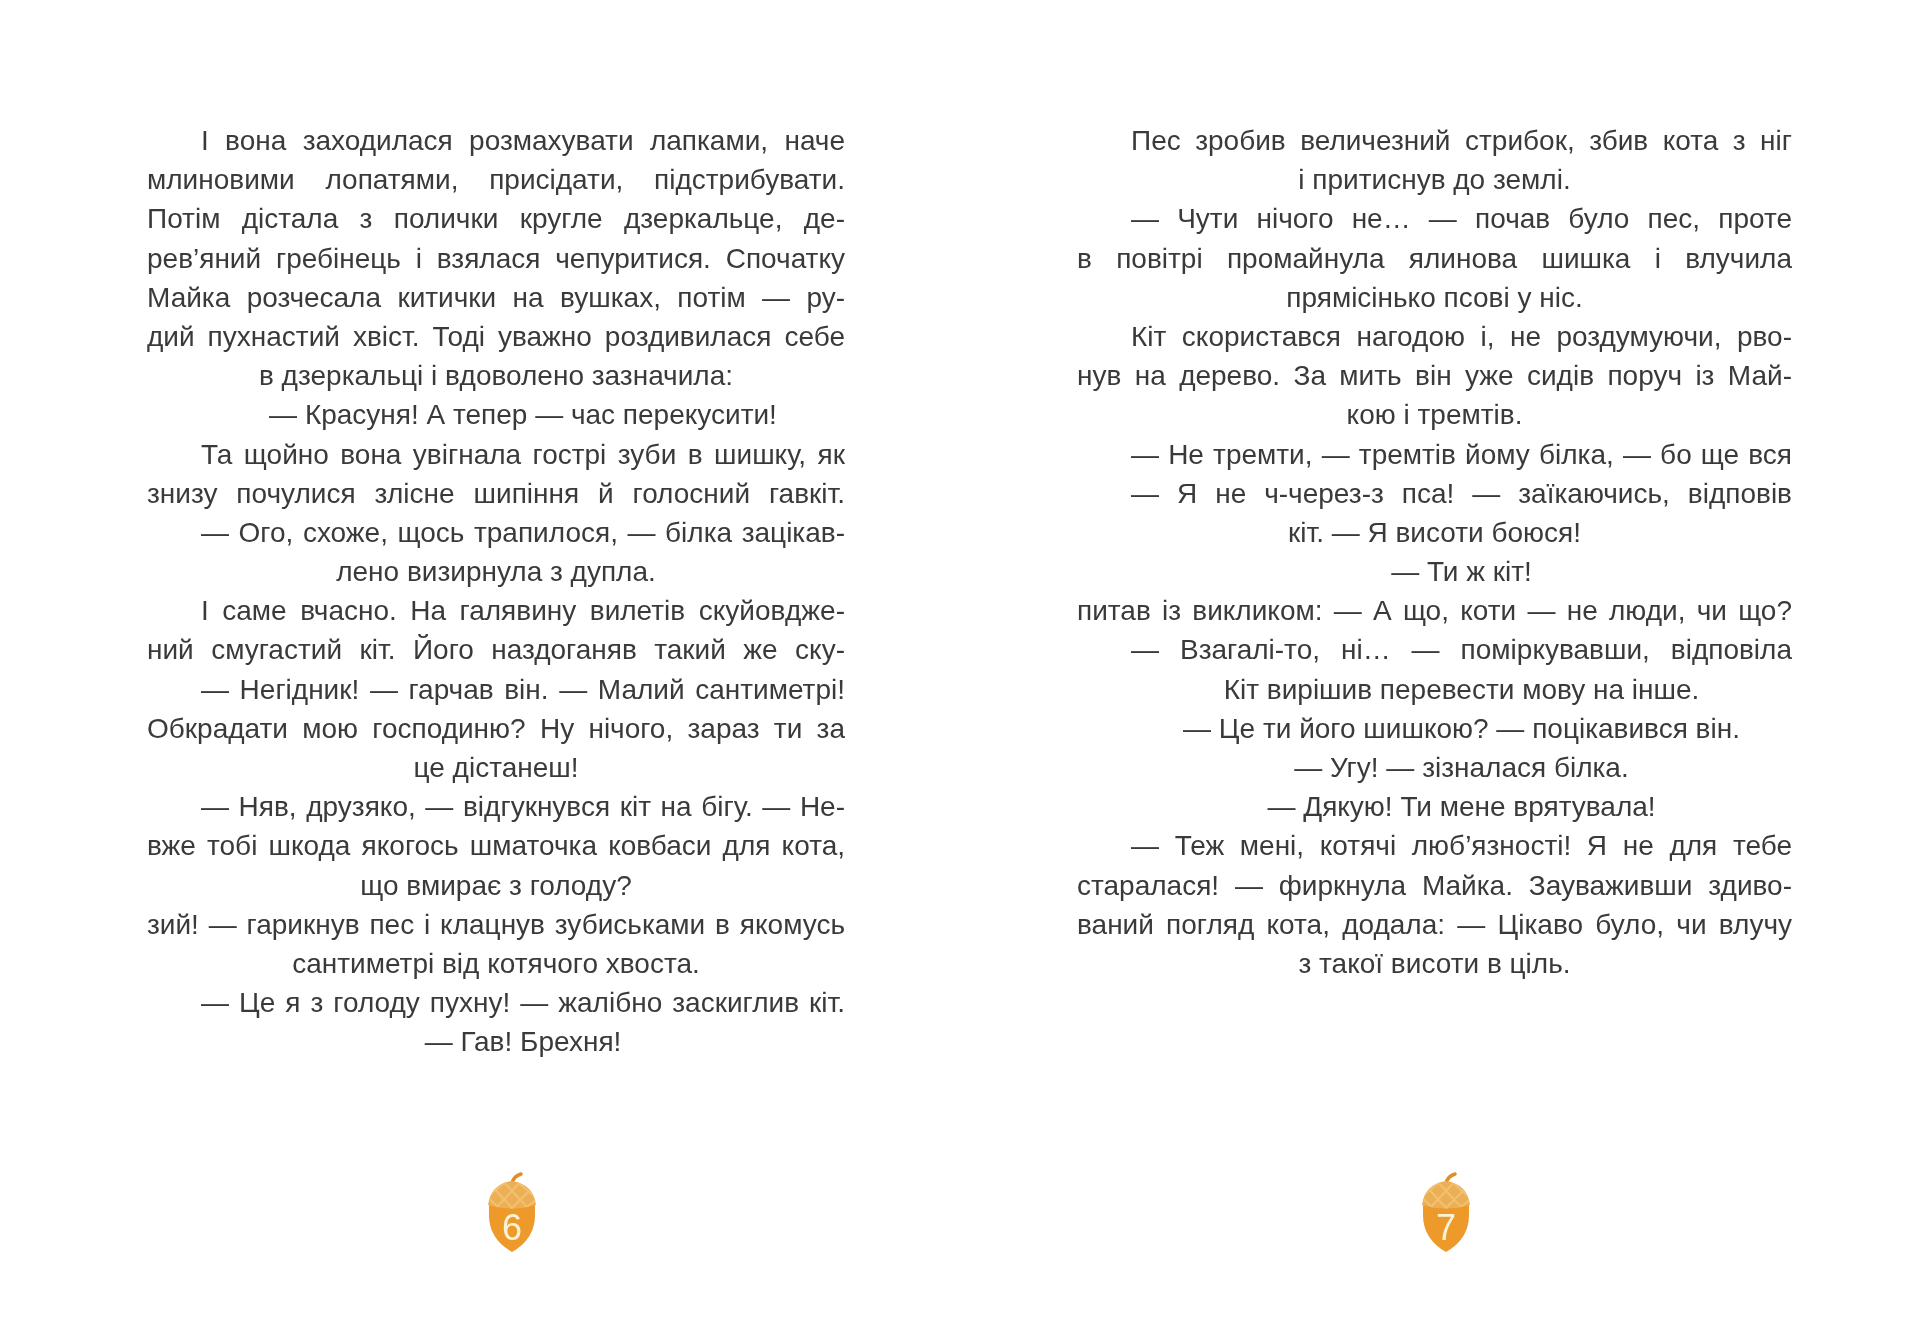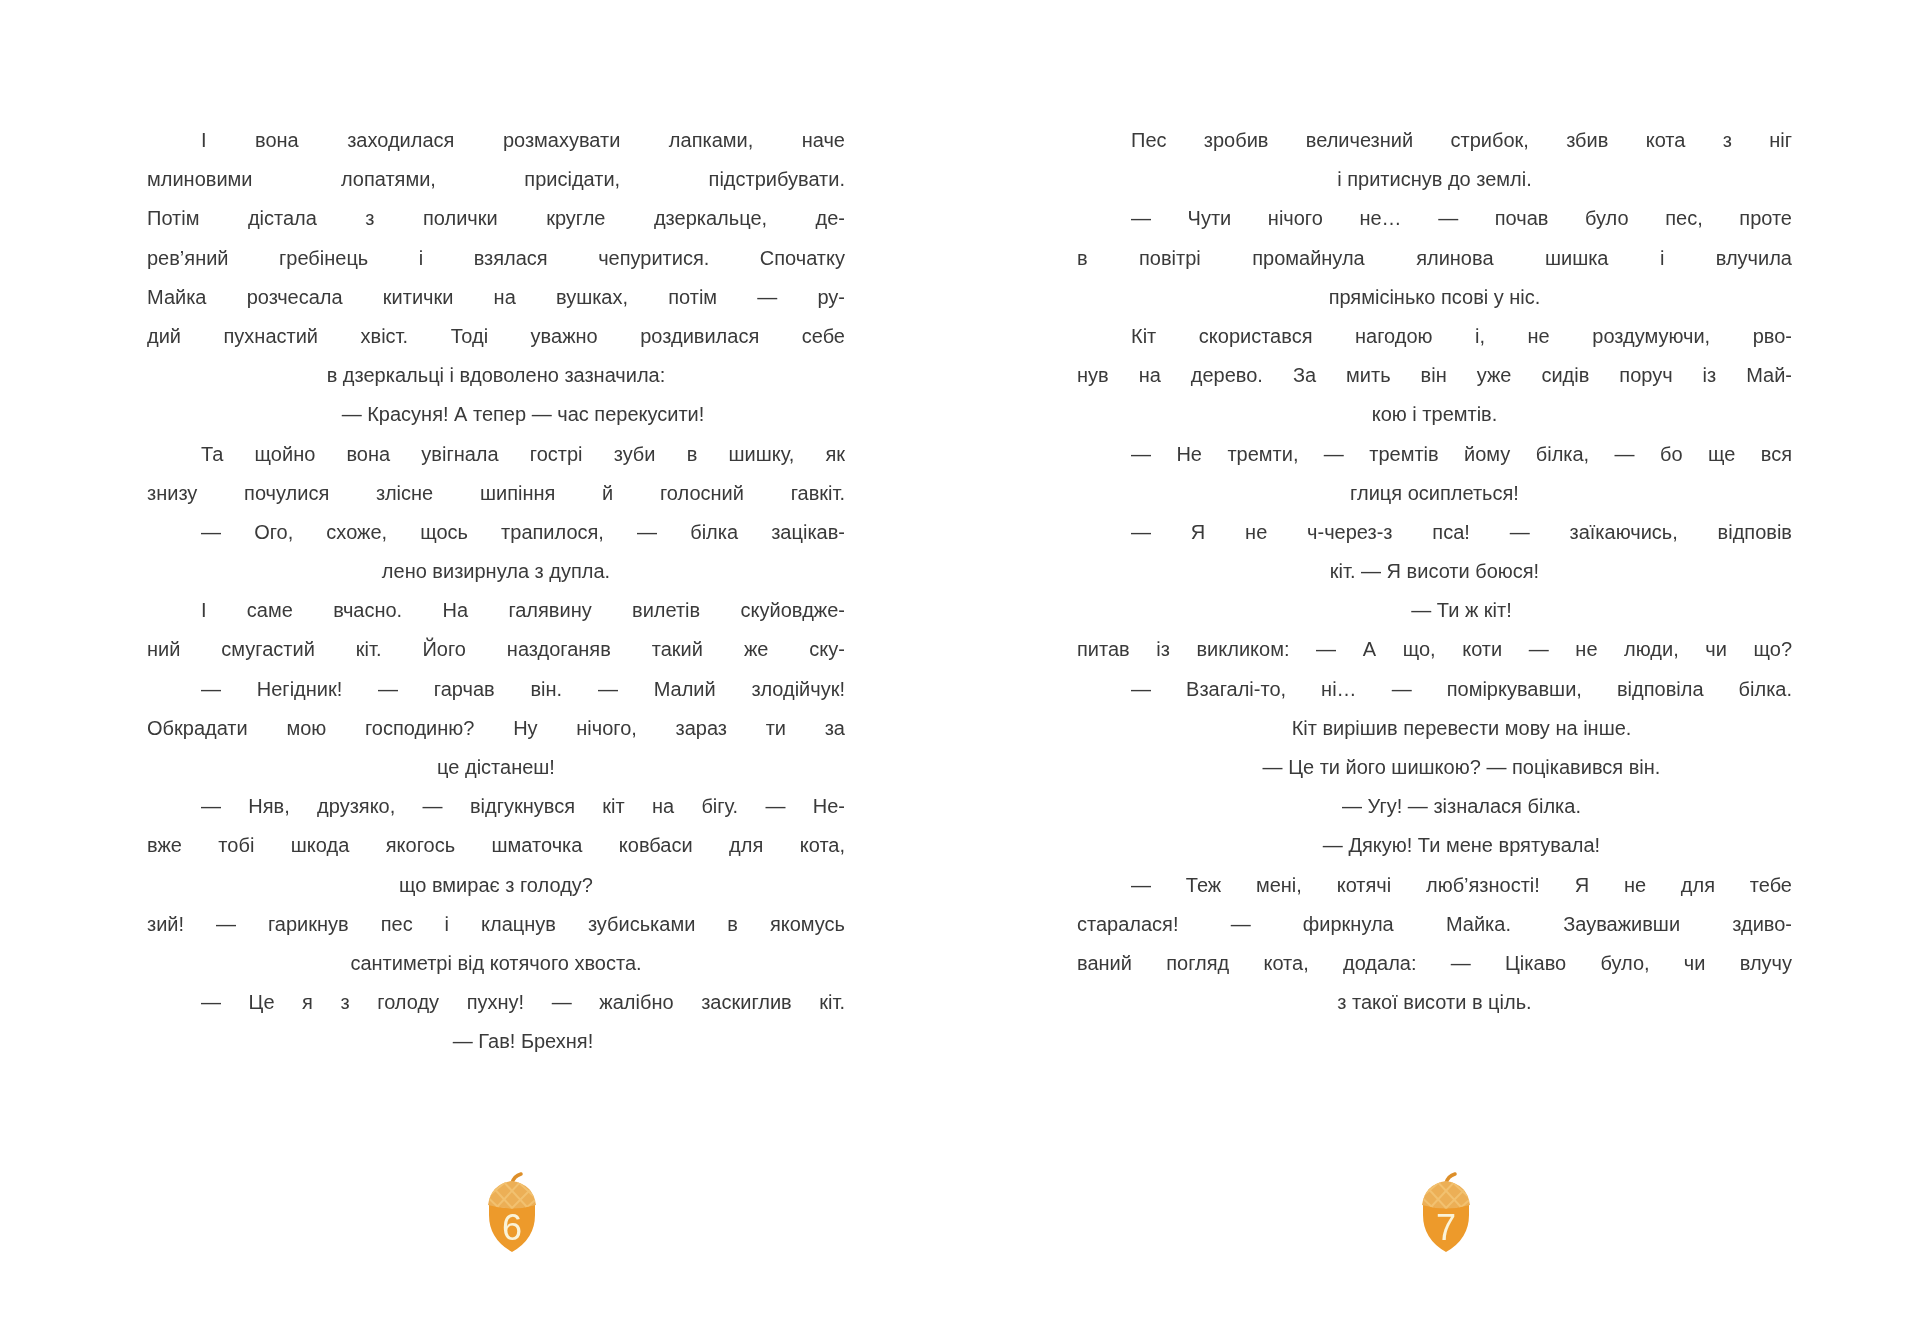--- a/index.html
+++ b/index.html
@@ -14,21 +14,21 @@
     position: relative;
     width: 1920px;
     height: 1325px;
     background: #ffffff;
     font-family: "Liberation Sans", "DejaVu Sans", sans-serif;
     color: #3a3a3a;
   }
   .text-col {
     position: absolute;
     top: 121px;
-    font-size: 20px;
+    font-size: 28px;
     line-height: 39.2px;
     color: #3a3a3a;
   }
   #col-left  { left: 147px;  width: 698px; }
   #col-right { left: 1077px; width: 715px; }
   .line {
     height: 39.2px;
     overflow: hidden;
     text-align: center;
     white-space: normal;
@@ -65,21 +65,21 @@
       <div class="line just">Майка розчесала китички на вушках, потім — ру-</div>
       <div class="line just">дий пухнастий хвіст. Тоді уважно роздивилася себе</div>
       <div class="line">в дзеркальці і вдоволено зазначила:</div>
       <div class="line ind">— Красуня! А тепер — час перекусити!</div>
       <div class="line just ind">Та щойно вона увігнала гострі зуби в шишку, як</div>
       <div class="line just">знизу почулися злісне шипіння й голосний гавкіт.</div>
       <div class="line just ind">— Ого, схоже, щось трапилося, — білка зацікав-</div>
       <div class="line">лено визирнула з дупла.</div>
       <div class="line just ind">І саме вчасно. На галявину вилетів скуйовдже-</div>
       <div class="line just">ний смугастий кіт. Його наздоганяв такий же ску-</div>
-      <div class="line just ind">— Негідник! — гарчав він. — Малий злодійчук!</div>
+      <div class="line just ind">— Негідник! — гарчав він. — Малий сантиметрі!</div>
       <div class="line just">Обкрадати мою господиню? Ну нічого, зараз ти за</div>
       <div class="line">це дістанеш!</div>
       <div class="line just ind">— Няв, друзяко, — відгукнувся кіт на бігу. — Не-</div>
       <div class="line just">вже тобі шкода якогось шматочка ковбаси для кота,</div>
       <div class="line">що вмирає з голоду?</div>
       <div class="line just">зий! — гарикнув пес і клацнув зубиськами в якомусь</div>
       <div class="line">сантиметрі від котячого хвоста.</div>
       <div class="line just ind">— Це я з голоду пухну! — жалібно заскиглив кіт.</div>
       <div class="line ind">— Гав! Брехня!</div>
     </div>
@@ -87,21 +87,20 @@
   <div id="col-right" class="text-col">
       <div class="line just ind">Пес зробив величезний стрибок, збив кота з ніг</div>
       <div class="line">і притиснув до землі.</div>
       <div class="line just ind">— Чути нічого не… — почав було пес, проте</div>
       <div class="line just">в повітрі промайнула ялинова шишка і влучила</div>
       <div class="line">прямісінько псові у ніс.</div>
       <div class="line just ind">Кіт скористався нагодою і, не роздумуючи, рво-</div>
       <div class="line just">нув на дерево. За мить він уже сидів поруч із Май-</div>
       <div class="line">кою і тремтів.</div>
       <div class="line just ind">— Не тремти, — тремтів йому білка, — бо ще вся</div>
-      <div class="line">глиця осиплеться!</div>
       <div class="line just ind">— Я не ч-через-з пса! — заїкаючись, відповів</div>
       <div class="line">кіт. — Я висоти боюся!</div>
       <div class="line ind">— Ти ж кіт!</div>
       <div class="line just">питав із викликом: — А що, коти — не люди, чи що?</div>
       <div class="line just ind">— Взагалі-то, ні… — поміркувавши, відповіла білка.</div>
       <div class="line ind">Кіт вирішив перевести мову на інше.</div>
       <div class="line ind">— Це ти його шишкою? — поцікавився він.</div>
       <div class="line ind">— Угу! — зізналася білка.</div>
       <div class="line ind">— Дякую! Ти мене врятувала!</div>
       <div class="line just ind">— Теж мені, котячі люб’язності! Я не для тебе</div>

